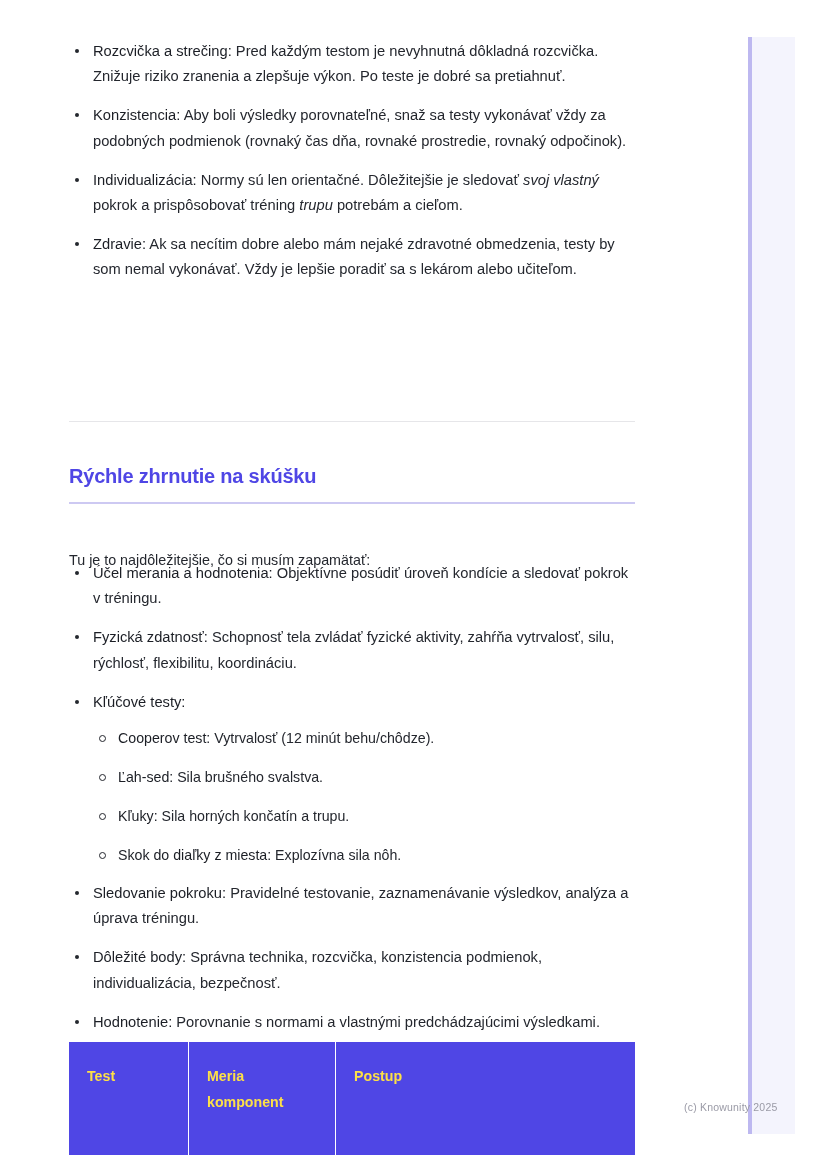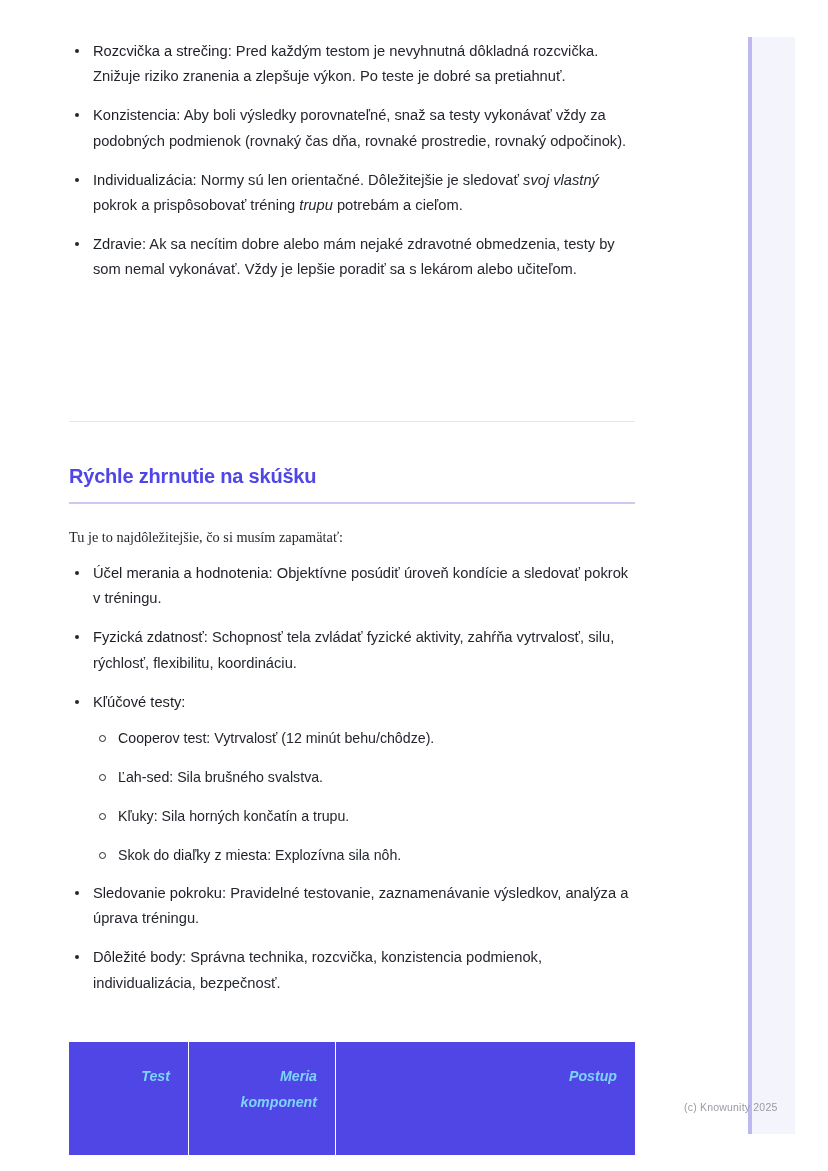--- a/index.html
+++ b/index.html
@@ -132,56 +132,54 @@
   #heading-underline {
     margin-top: 9px;
     width: 566px;
     height: 2px;
     background: #cdc9f2;
   }
 
   
   #intro {
     position: absolute;
-    top: 525px;
+    top: 548px;
     left: 0;
     width: 566px;
     font-size: 14.3px;
     line-height: 24px;
     color: #24272e;
-    font-family: Liberation Serif, serif;
   }
 
   
   #summary-list { position: absolute; top: 561px; left: 0; width: 566px; }
 
   
   #table-wrap {
     position: absolute;
     top: 1042px;
     left: 0;
     width: 566px;
   }
   table.knw {
     width: 566px;
     border-collapse: separate;
     border-spacing: 0;
     table-layout: fixed;
   }
   table.knw th {
     background: #4f46e5;
-    color: #7dd3fc;
+    color: #fde047;
     font-size: 14.2px;
     font-weight: bold;
-    text-align: right;
+    text-align: left;
     vertical-align: top;
     padding: 21px 18px 40px 18px;
     line-height: 26px;
     border-right: 1.5px solid #ffffff;
-    font-style: italic;
   }
   table.knw th:last-child { border-right: none; }
   col.c1 { width: 120px; }
   col.c2 { width: 147px; }
   col.c3 { width: 299px; }
 </style>
 </head>
 <body>
 
 <div id="side-panel"></div>
@@ -249,20 +247,23 @@
     </li>
 
     <li>
       <b>Sledovanie pokroku:</b><span> Pravidelné testovanie, zaznamenávanie výsledkov, analýza a úprava tréningu.</span>
     </li>
 
     <li>
       <b>Dôležité body:</b><span> Správna technika, rozcvička, konzistencia podmienok, individualizácia, bezpečnosť.</span>
     </li>
 
+    <li>
+      <b>Hodnotenie:</b><span> Porovnanie s normami a vlastnými predchádzajúcimi výsledkami.</span>
+    </li>
 
   </ul>
 
   <div id="table-wrap">
     <table class="knw">
       <colgroup>
         <col class="c1">
           <col class="c2">
           <col class="c3">
       </colgroup>

